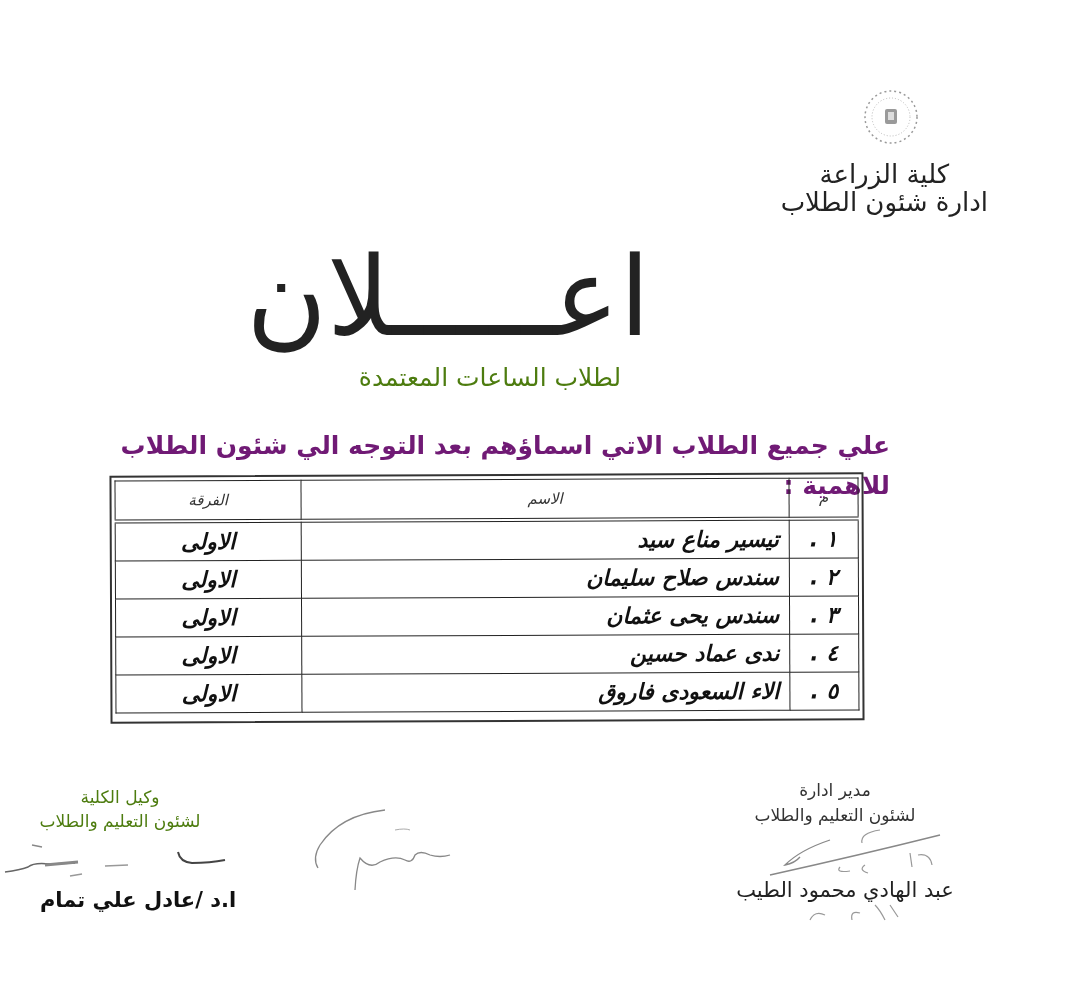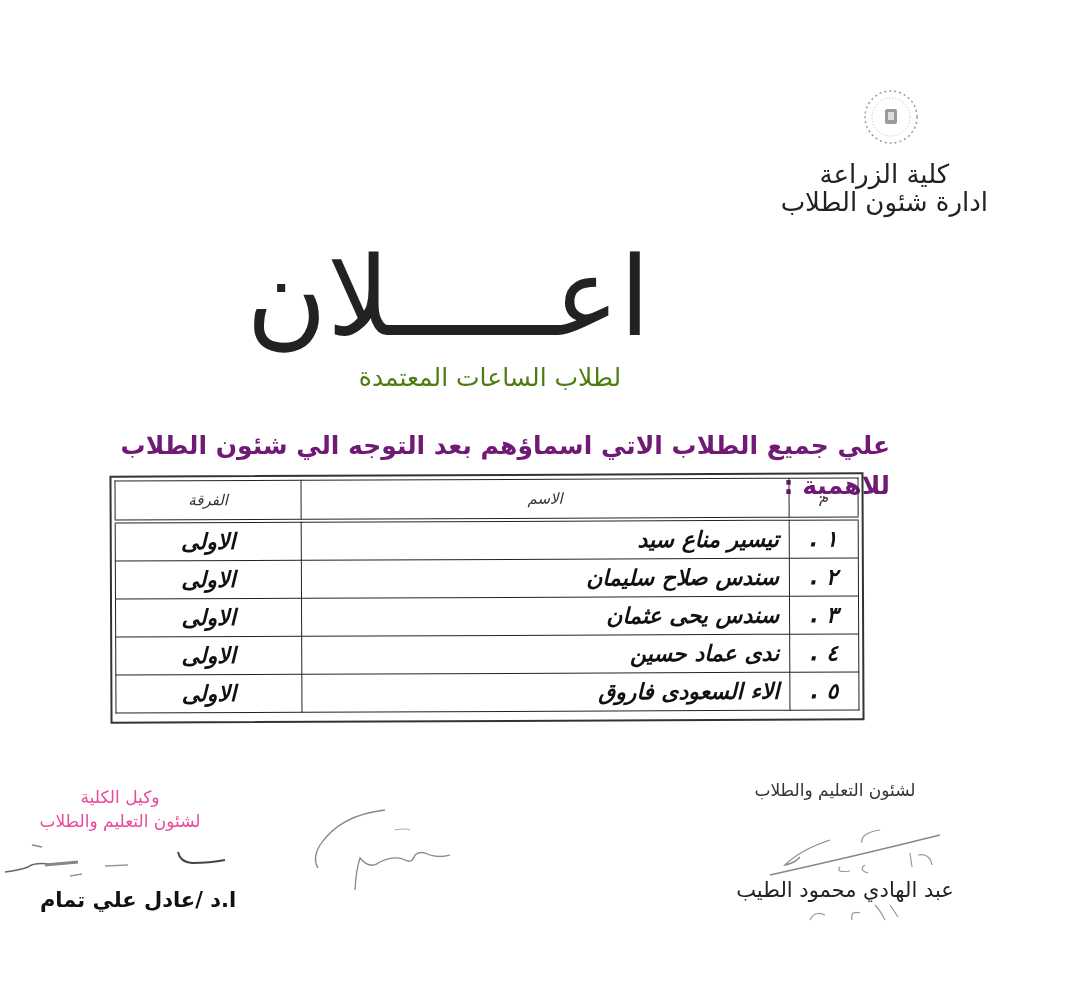--- a/index.html
+++ b/index.html
@@ -101,21 +101,21 @@
     td.col-year { width: 165px; text-align: center; }
     th.col-num { width: 48px; }
     th.col-year { width: 165px; margin-left: 12px; }
 
     
     .sig-left {
       left: 10px; top: 785px; width: 220px;
       text-align: center;
       font-size: 17px;
       line-height: 24px;
-      color: #ec4899;
+      color: #4d7c0f;
     }
     .sig-left-name {
       left: 0px; top: 888px; width: 240px;
       text-align: center;
       font-size: 21px;
       font-weight: bold;
       color: #111;
       padding-left: 18px;
     }
 
@@ -211,20 +211,21 @@
 </svg>
 <div class="abs sig-left-name rtl">ا.د /عادل علي تمام</div>
 
 <svg class="abs scribble" style="left:300px;top:800px" width="160" height="100">
   <path d="M85 10 Q40 15 20 45 Q12 58 18 68" stroke="#888" stroke-width="1.3" fill="none"></path>
   <path d="M55 90 Q56 70 60 58 Q70 70 80 62 Q95 55 105 60 Q112 64 115 55 Q120 50 130 55 Q140 58 150 55" stroke="#888" stroke-width="1.3" fill="none"></path>
   <path d="M95 30 Q105 28 110 30" stroke="#aaa" stroke-width="1" fill="none"></path>
 </svg>
 
 <div class="abs sig-right rtl">
+  <div>مدير ادارة</div>
   <div>لشئون التعليم والطلاب</div>
 </div>
 <svg class="abs scribble" style="left:740px;top:825px" width="220" height="110">
   <path d="M200 10 Q120 30 30 50" stroke="#888" stroke-width="1.3" fill="none"></path>
   <path d="M90 15 Q60 25 45 40 Q55 38 60 32" stroke="#888" stroke-width="1.3" fill="none"></path>
   <path d="M140 5 Q120 8 122 18" stroke="#999" stroke-width="1.2" fill="none"></path>
   <path d="M170 28 L172 42 M178 30 Q190 28 192 40" stroke="#999" stroke-width="1.2" fill="none"></path>
   <path d="M125 40 Q118 45 128 48 M100 42 Q95 48 110 46" stroke="#999" stroke-width="1.2" fill="none"></path>
   <path d="M85 90 Q75 85 70 95 M120 88 Q110 85 112 95 M135 80 Q140 85 145 95 M150 80 L158 92" stroke="#999" stroke-width="1.2" fill="none"></path>
 </svg>

